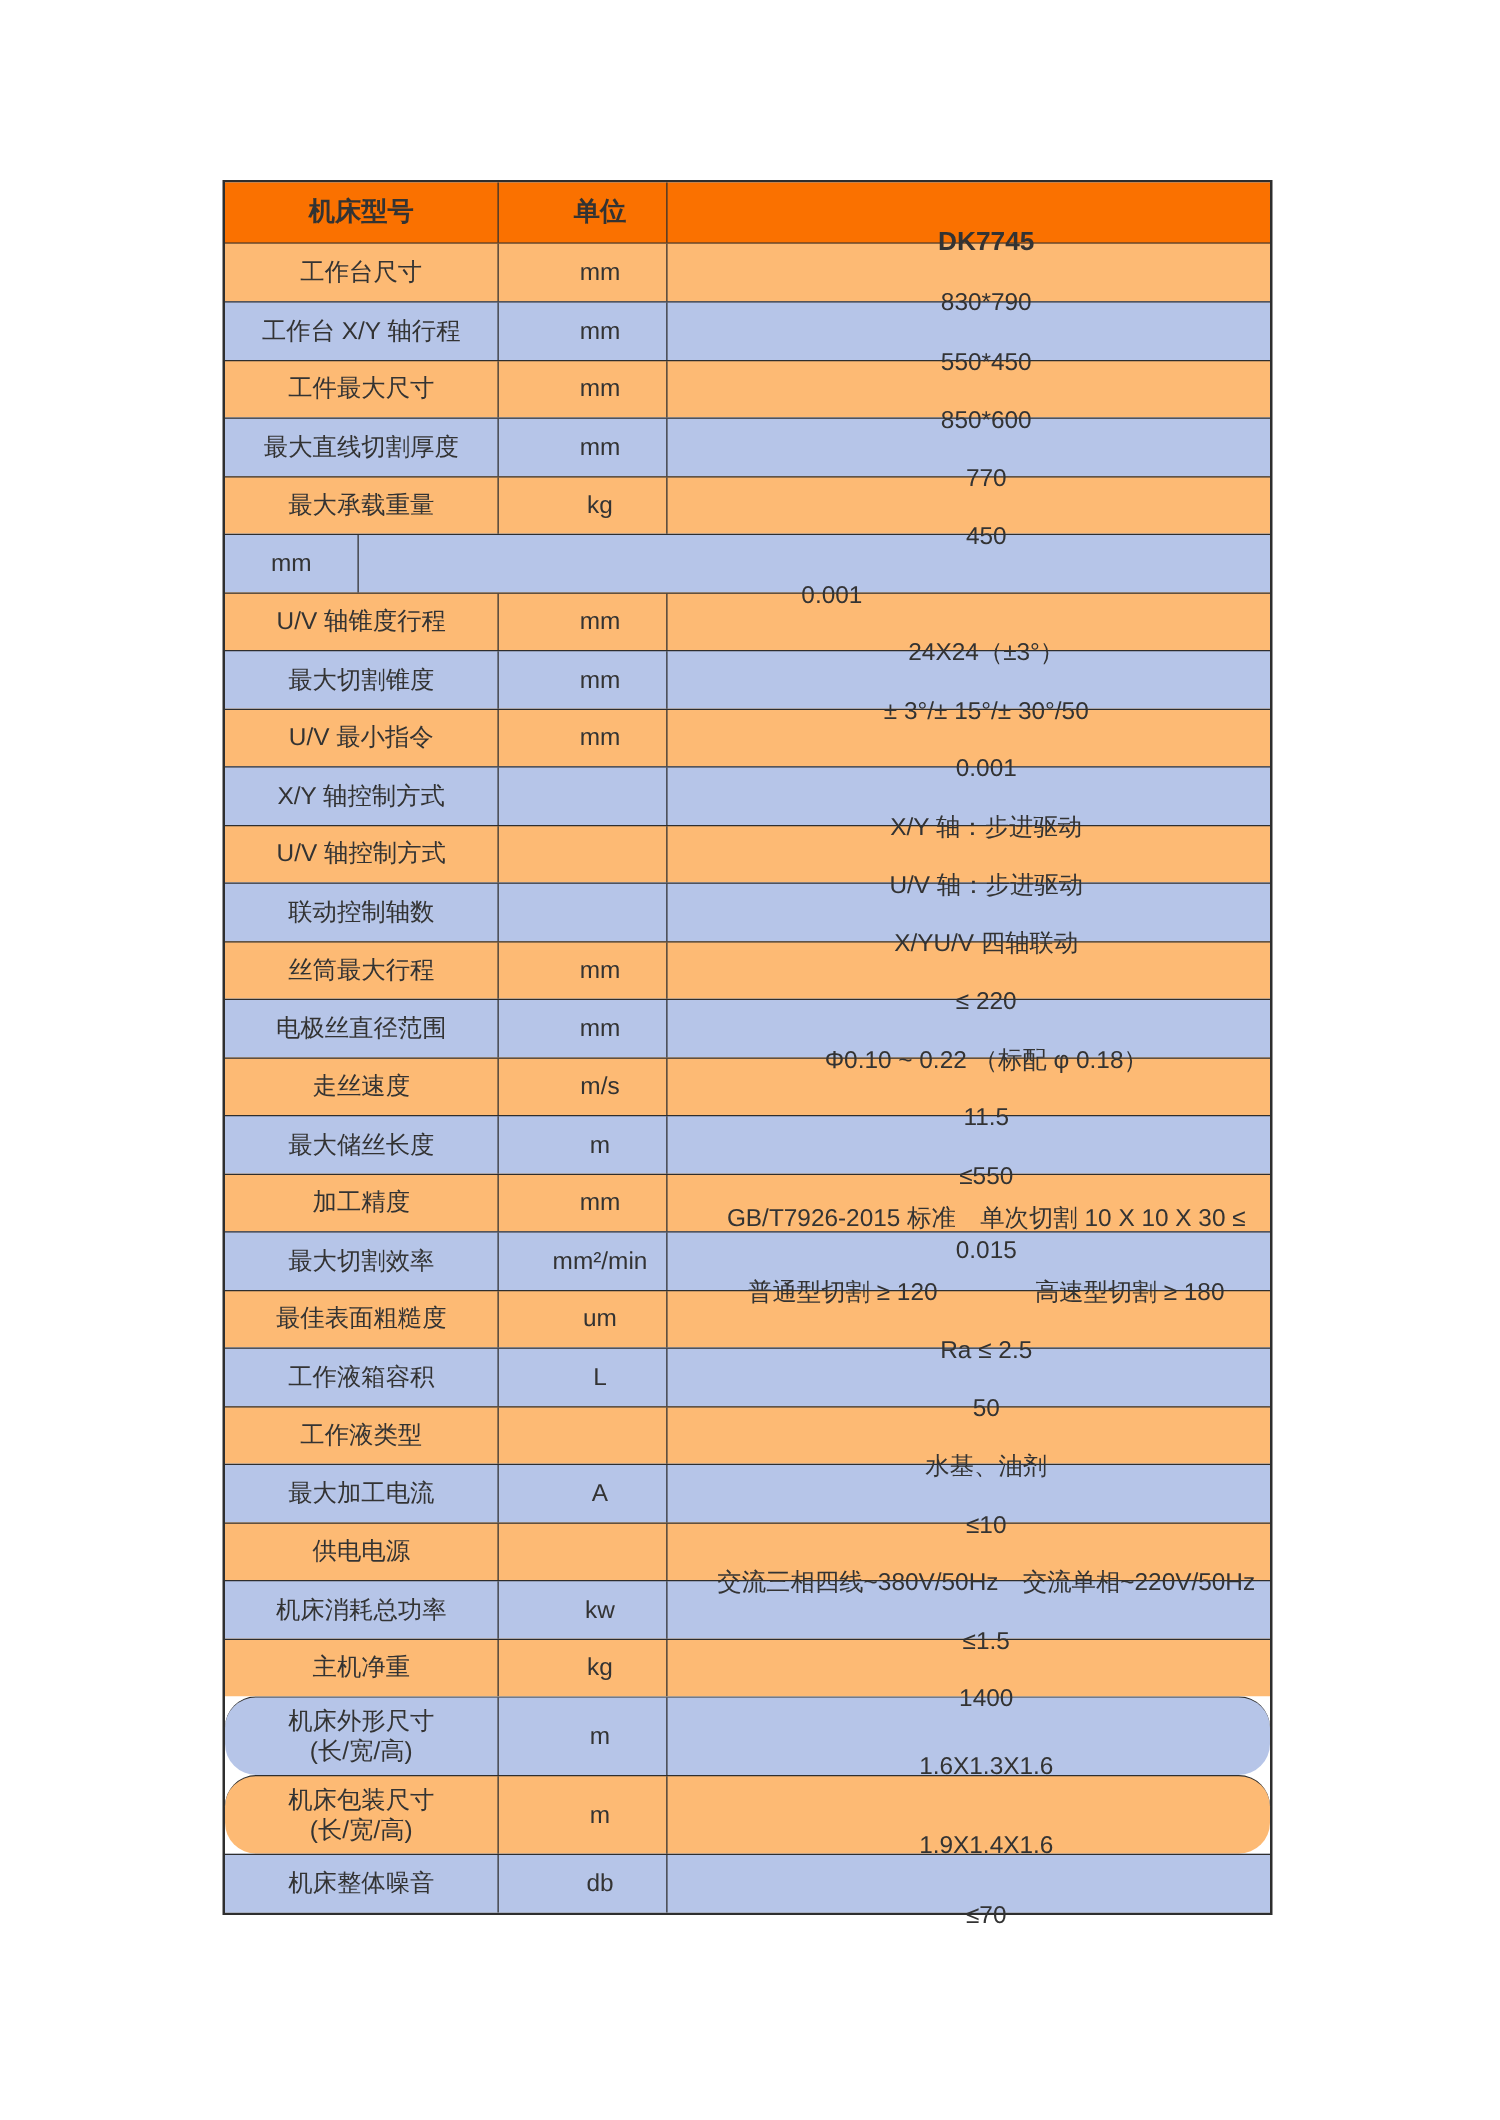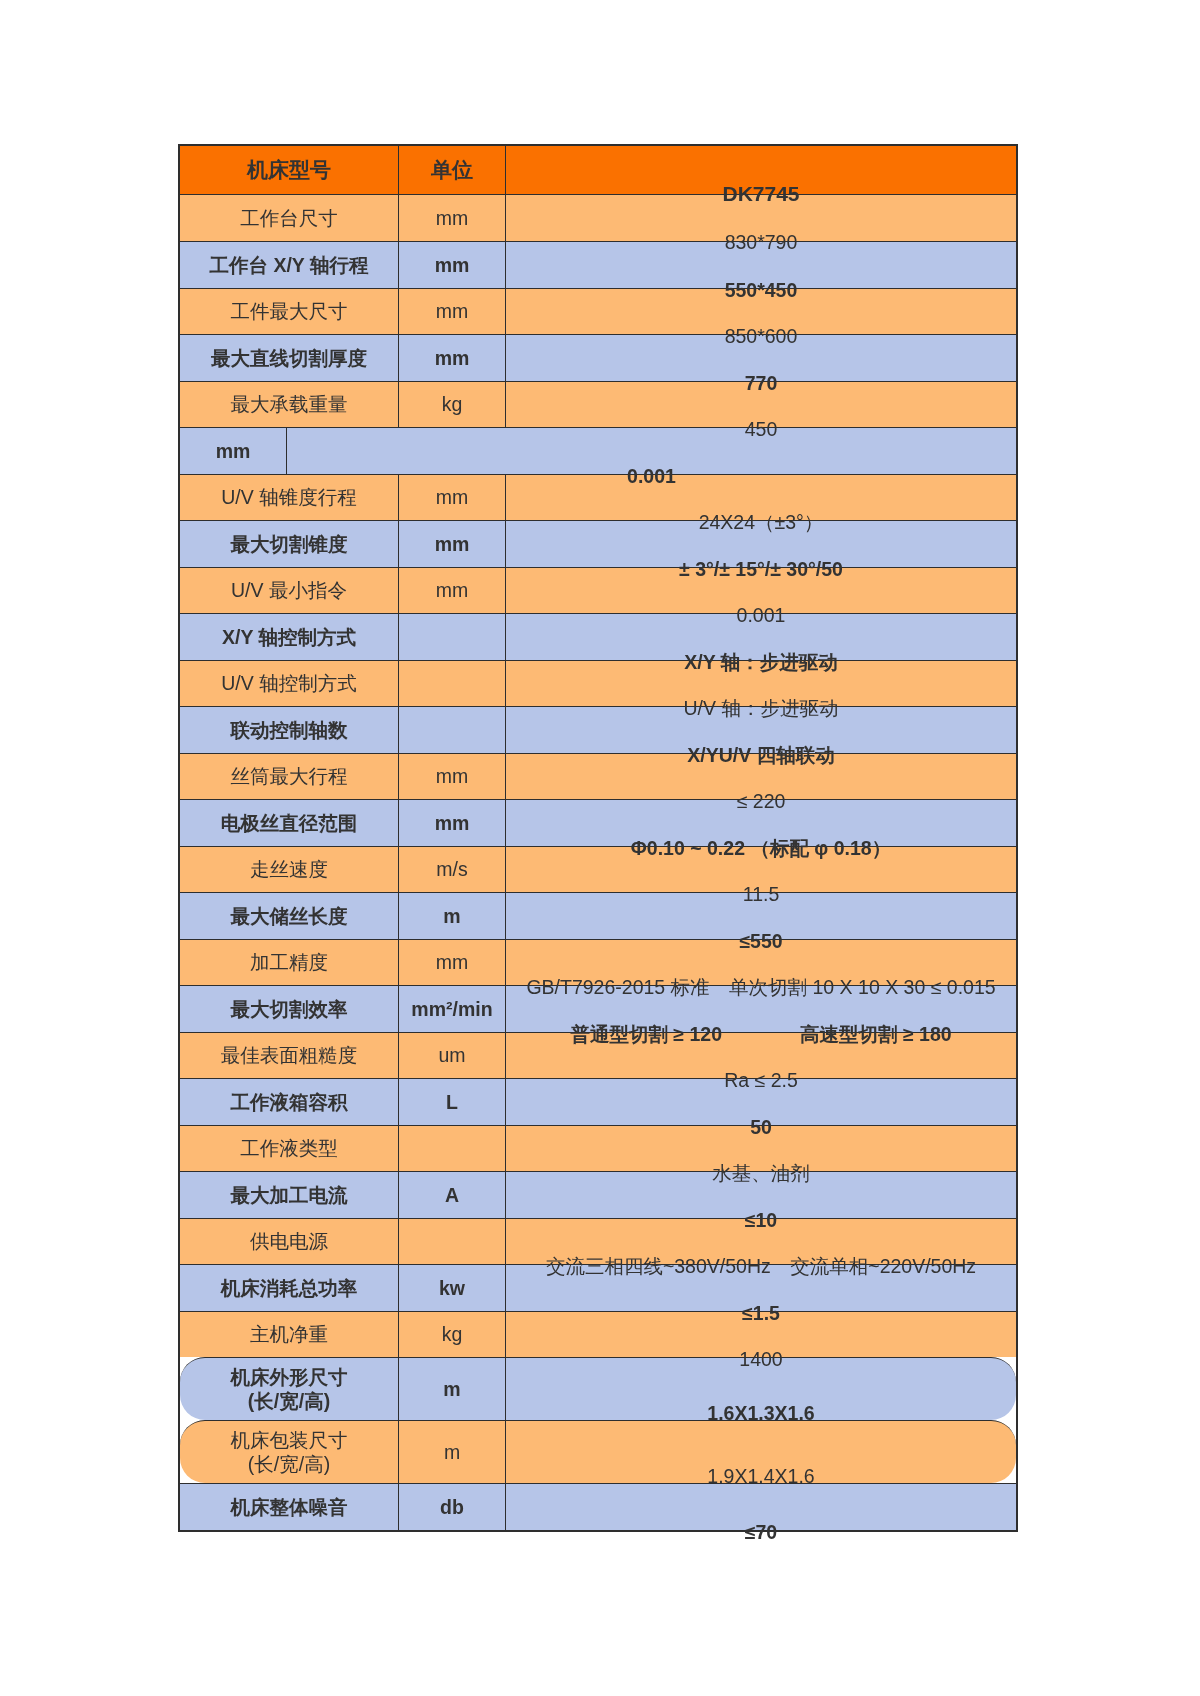--- a/index.html
+++ b/index.html
@@ -24,30 +24,31 @@
     left:178px;
     top:144px;
     width:840px;
     border:2px solid var(--border);
     background:#fff;
   }
   .row{
     display:flex;
     height:46.5px;
     background:#fff;
+    gap:28px;
   }
   .row + .row{ border-top:1.5px solid var(--border); }
   .row.header-row{
     height:48.5px;
     background:var(--orange);
     border-bottom:1px solid var(--border);
     font-weight:bold;
   }
   .row.tall{ height:63px;border-radius:25px; }
-  .row.blue{ background:var(--blue);font-weight:bold; }
+  .row.blue{ background:var(--blue); }
   .row.white{ background:#fdba74; }
   .cell{
     display:flex;
     align-items:center;
     justify-content:center;
     text-align:center;
     font-size:19.5px;
     line-height:1.25;
     padding:0 4px;
     white-space:pre-line;

